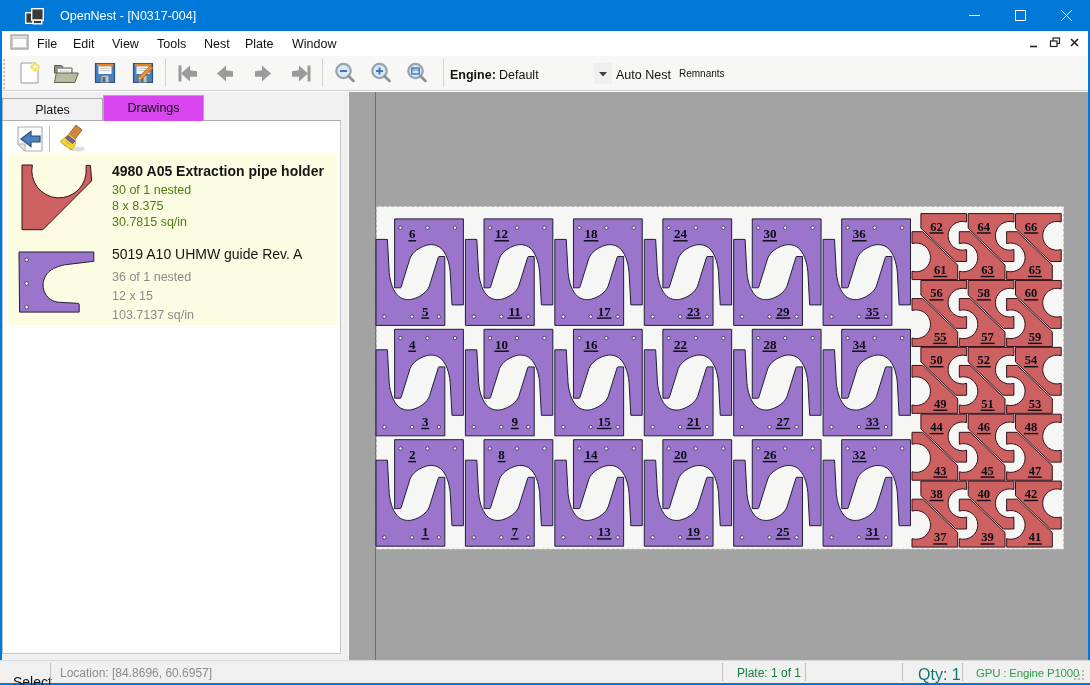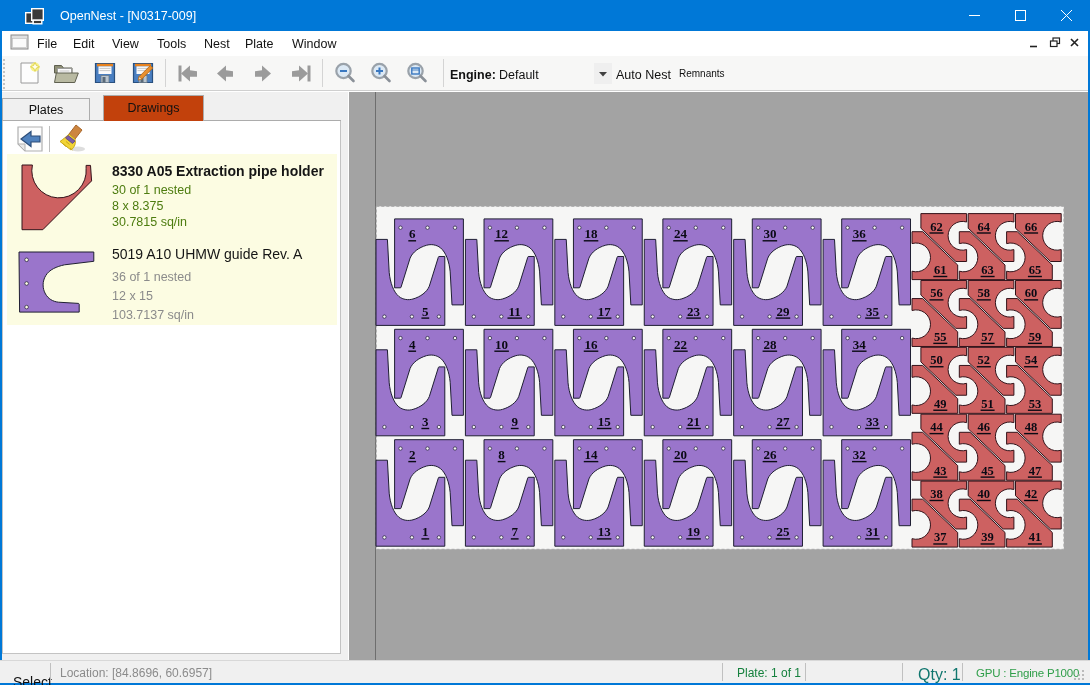--- a/index.html
+++ b/index.html
@@ -9,21 +9,21 @@
 <div class="abs" style="left:1088px;top:0;width:2px;height:685px;background:#0078d7"></div>
 <div class="abs" style="left:0;top:683px;width:1090px;height:2px;background:#0078d7"></div>
 
 <div class="abs" style="left:0;top:0;width:1090px;height:31px;background:#0078d7"></div>
 <svg width="22" height="21" viewBox="0 0 22 21" style="position:absolute;left:24px;top:6px">
     <rect x="1.7,"></rect>
     <rect x="1.7" y="6.7" width="7.6" height="10.6" fill="#3a3a3a" stroke="#fff" stroke-width="1.4"></rect>
     <rect x="7.7" y="2.7" width="11.6" height="11.6" fill="#3a3a3a" stroke="#fff" stroke-width="1.4"></rect>
     <rect x="9.2" y="14.2" width="8.6" height="3.6" fill="#3a3a3a" stroke="#fff" stroke-width="1.4"></rect>
   </svg>
-<div class="abs" style="left:60px;top:9px;color:#fff;font-size:12.5px">OpenNest - [N0317-009]</div>
+<div class="abs" style="left:60px;top:9px;color:#fff;font-size:12.5px">OpenNest - [N0317-004]</div>
 <svg class="abs" width="140" height="31" viewBox="0 0 140 31" style="left:950px;top:0">
   <line x1="19" y1="15.5" x2="30" y2="15.5" stroke="#fff" stroke-width="1"></line>
   <rect x="65.5" y="10.5" width="10" height="10" fill="none" stroke="#fff" stroke-width="1"></rect>
   <line x1="111" y1="10" x2="122" y2="21" stroke="#fff" stroke-width="1"></line>
   <line x1="122" y1="10" x2="111" y2="21" stroke="#fff" stroke-width="1"></line>
 </svg>
 
 <div class="abs" style="left:2px;top:31px;width:1086px;height:25px;background:#fff"></div>
 <svg width="19" height="17" viewBox="0 0 19 17" style="position:absolute;left:10px;top:34px">
     <rect x="1" y="1" width="17" height="14" fill="#dfdfdf" stroke="#8a8a8a" stroke-width="1"></rect>
@@ -345,22 +345,22 @@
     <line x1="678.9" y1="385.11" x2="692.9" y2="385.11" stroke="#0a0a14" stroke-width="1.4"></line>
 <use href="#rp" transform="translate(666.5,389.08)"></use>
 <use href="#rp" transform="translate(703.3,455.08) rotate(180)"></use>
 <text x="682.1" y="405.98" text-anchor="middle" font-family="Liberation Serif" font-size="12.5" font-weight="bold" fill="#0a0a14">42</text>
     <line x1="675.1" y1="408.48" x2="689.1" y2="408.48" stroke="#0a0a14" stroke-width="1.4"></line>
 <text x="685.9" y="449.48" text-anchor="middle" font-family="Liberation Serif" font-size="12.5" font-weight="bold" fill="#0a0a14">41</text>
     <line x1="678.9" y1="451.98" x2="692.9" y2="451.98" stroke="#0a0a14" stroke-width="1.4"></line>
 </svg>
 
 <div class="abs" style="left:2px;top:120px;width:339px;height:534px;background:#fff;border:1px solid #c3c3c3;border-top:0"></div>
-<div class="abs" style="left:2px;top:98px;width:88px;height:23px;background:#f0f0f0;border:1px solid #acacac;font-size:12.5px;color:#111;text-align:center;line-height:22px">Plates</div>
-<div class="abs" style="left:103px;top:95px;width:101px;height:26px;background:#c2410c;border:1px solid #acacac;border-bottom:0;font-size:12.5px;color:#111;text-align:center;line-height:24px">Drawings</div>
+<div class="abs" style="left:2px;top:98px;width:101px;height:23px;background:#f0f0f0;border:1px solid #acacac;font-size:12.5px;color:#111;text-align:center;line-height:22px">Plates</div>
+<div class="abs" style="left:103px;top:95px;width:101px;height:26px;background:#d946ef;border:1px solid #acacac;border-bottom:0;font-size:12.5px;color:#111;text-align:center;line-height:24px">Drawings</div>
 <div class="abs" style="left:3px;top:120px;width:100px;height:1px;background:#acacac"></div>
 <div class="abs" style="left:204px;top:120px;width:137px;height:1px;background:#acacac"></div>
 
 <svg width="27" height="27" viewBox="0 0 27 27" style="position:absolute;left:17px;top:126px">
     <path d="M1,1 h24 v24 h-17 l-7,-7 z" fill="#fcfcfc" stroke="#b0b0b0" stroke-width="1.2"></path>
     <path d="M1,18 l7,0 0,7 z" fill="#e8e8e8" stroke="#b0b0b0" stroke-width="1"></path>
     <path d="M14,7 v4.5 h9 v6 h-9 v4.5 l-10,-7.5 z" fill="#4f81bd" stroke="#2c4d79" stroke-width="1.2" transform="translate(0,-1.5)"></path>
   </svg>
 <svg width="26" height="28" viewBox="0 0 26 28" style="position:absolute;left:59px;top:124px">
     <path d="M17,1 l6,5 -7,9 -6,-5 z" fill="#cd853f" stroke="#a8662a" stroke-width="1"></path>
@@ -374,21 +374,21 @@
 <div class="abs" style="left:7px;top:154px;width:330px;height:170.5px;background:#fcfce2"></div>
 <svg width="72" height="67" viewBox="-1 -1 72 67" style="position:absolute;left:21px;top:164px">
     <path d="M 0,0 L 10.4,0 A 27.2,27.2 0 1 0 64.1,3.3 L 64.1,0.4 L 68.5,0.4 L 69.6,15.9 L 20.8,64.7 L 0,64.7 Z" fill="#cd6161" stroke="#33131a" stroke-width="1"></path>
   </svg>
 <svg width="77" height="63" viewBox="-1 -1 77 63" style="position:absolute;left:18px;top:251px">
     <path d="M0,0 L74.8,0 L74.8,9.3 L45.6,12.8 C 37.5,14.6 30.5,17.5 26.8,23.5 C 23.2,29.3 23.3,36.5 26.5,42.0 C 29.2,46.6 33.5,49.5 39.5,50.2 L 59.6,51.4 L 60.2,52.2 L 60.2,60.1 L 0.6,60.1 Z" fill="#9a75cb" stroke="#1f1f33" stroke-width="1"></path>
     <circle cx="7.6" cy="7.8" r="1.8" fill="#fdfde3" stroke="#1f1f33" stroke-width="0.7"></circle>
     <circle cx="7.6" cy="31.5" r="1.8" fill="#fdfde3" stroke="#1f1f33" stroke-width="0.7"></circle>
     <circle cx="7.6" cy="55.1" r="1.8" fill="#fdfde3" stroke="#1f1f33" stroke-width="0.7"></circle>
   </svg>
-<div class="abs" style="left:112px;top:163px;font-size:14px;font-weight:bold;color:#151515">8330 A05 Extraction pipe holder</div>
+<div class="abs" style="left:112px;top:163px;font-size:14px;font-weight:bold;color:#151515">4980 A05 Extraction pipe holder</div>
 <div class="abs" style="left:112px;top:182px;font-size:12.5px;color:#4d7c0f;line-height:16px">30 of 1 nested<br>8 x 8.375<br>30.7815 sq/in</div>
 <div class="abs" style="left:112px;top:246px;font-size:14px;font-weight:normal;color:#151515">5019 A10 UHMW guide Rev. A</div>
 <div class="abs" style="left:112px;top:268px;font-size:12.5px;color:#8b8b8b;line-height:19px">36 of 1 nested<br>12 x 15<br>103.7137 sq/in</div>
 
 <div class="abs" style="left:0;top:660px;width:1090px;height:23px;background:#f0f0f0;border-top:1px solid #d8d8d8"></div>
 <div class="abs" style="left:13px;top:674px;font-size:14px;font-weight:normal;color:#111">Select</div>
 <div class="abs" style="left:50px;top:663px;width:1px;height:18px;background:#c0c0c0"></div>
 <div class="abs" style="left:60px;top:666px;font-size:12px;color:#8b8b8b">Location: [84.8696, 60.6957]</div>
 <div class="abs" style="left:722px;top:663px;width:1px;height:18px;background:#c0c0c0"></div>
 <div class="abs" style="left:737px;top:666px;font-size:12px;color:#15803d">Plate: 1 of 1</div>

